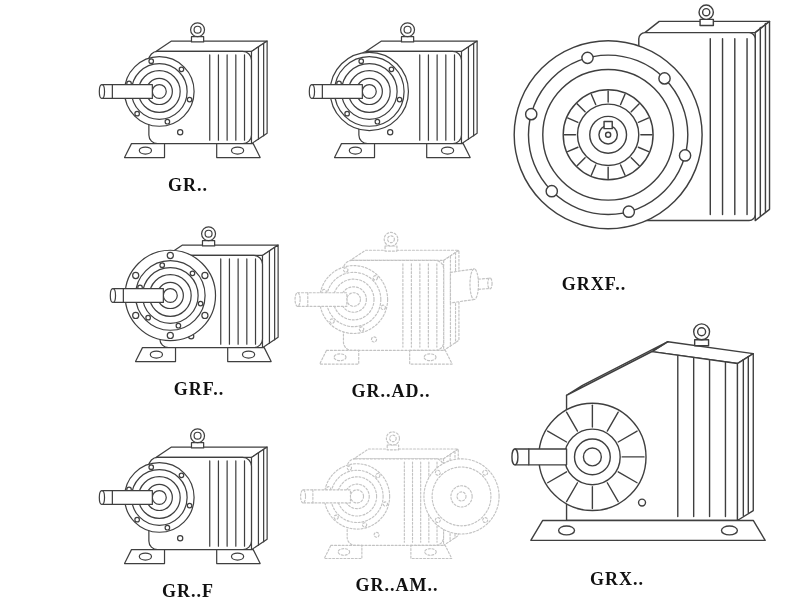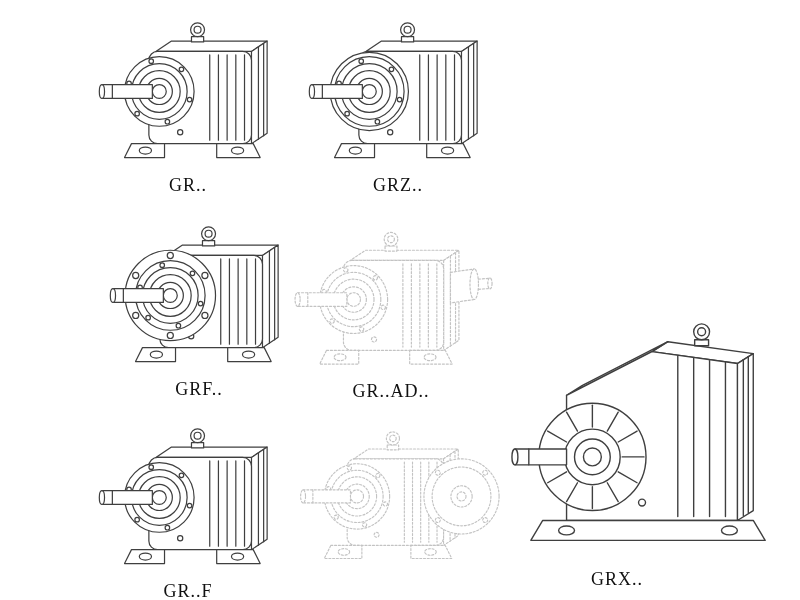--- a/index.html
+++ b/index.html
@@ -20,21 +20,21 @@
   figure{
     position:absolute;
     margin:0;
     text-align:center;
   }
   figure svg{display:block;width:100%;height:auto;}
   .art{color:var(--line);}
   .ghost{color:var(--ghost);}
   figcaption{
     margin-top:6px;
-    font-weight:normal;
+    font-weight:bold;
     font-size:18px;
     letter-spacing:1px;
     color:var(--label);
   }
   
   .f-gr   {left:88px;  top:8px;   width:200px;}
   .f-grz  {left:298px; top:8px;   width:200px;}
   .f-grxf {left:506px; top:2px;   width:286px;}
   .f-grf  {left:99px;  top:212px; width:200px;}
   .f-grad {left:284px; top:218px; width:214px;}
@@ -214,23 +214,28 @@
     </svg>
     <figcaption>GR..</figcaption>
   </figure>
 
   <figure class="f-grz">
     <svg class="art" viewBox="0 0 230 185">
       <use href="#gbA-body"></use>
       <circle cx="82" cy="96" r="45" fill="#fff" stroke="currentColor" stroke-width="1.4"></circle>
       <use href="#gbA-front"></use>
     </svg>
-    <figcaption>GRZ..</figcaption>
-  </figure>
-
+  </figure>
+
+  <figure class="f-grxf">
+    <svg class="art" viewBox="0 0 280 260">
+      <use href="#gbC"></use>
+    </svg>
+    <figcaption>GRXF..</figcaption>
+  </figure>
 
   <figure class="f-grf">
     <svg class="art" viewBox="0 0 230 185">
       <use href="#gbA-body"></use>
       <use href="#gbB-flange"></use>
       <use href="#gbA-front"></use>
     </svg>
     <figcaption>GRF..</figcaption>
   </figure>
 
@@ -254,20 +259,21 @@
   </figure>
 
   <figure class="f-gram">
     <svg class="art ghost" viewBox="0 0 262 185">
       <g stroke-dasharray="2.4 2.2">
         <use href="#gbA-body"></use>
         <use href="#gbA-front"></use>
         <use href="#gbAM-extra"></use>
       </g>
     </svg>
+    <figcaption>GR..AM..</figcaption>
   </figure>
 
   <figure class="f-grx">
     <svg class="art" viewBox="0 0 290 265">
       <use href="#gbD"></use>
     </svg>
     <figcaption>GRX..</figcaption>
   </figure>
 
 </div>

